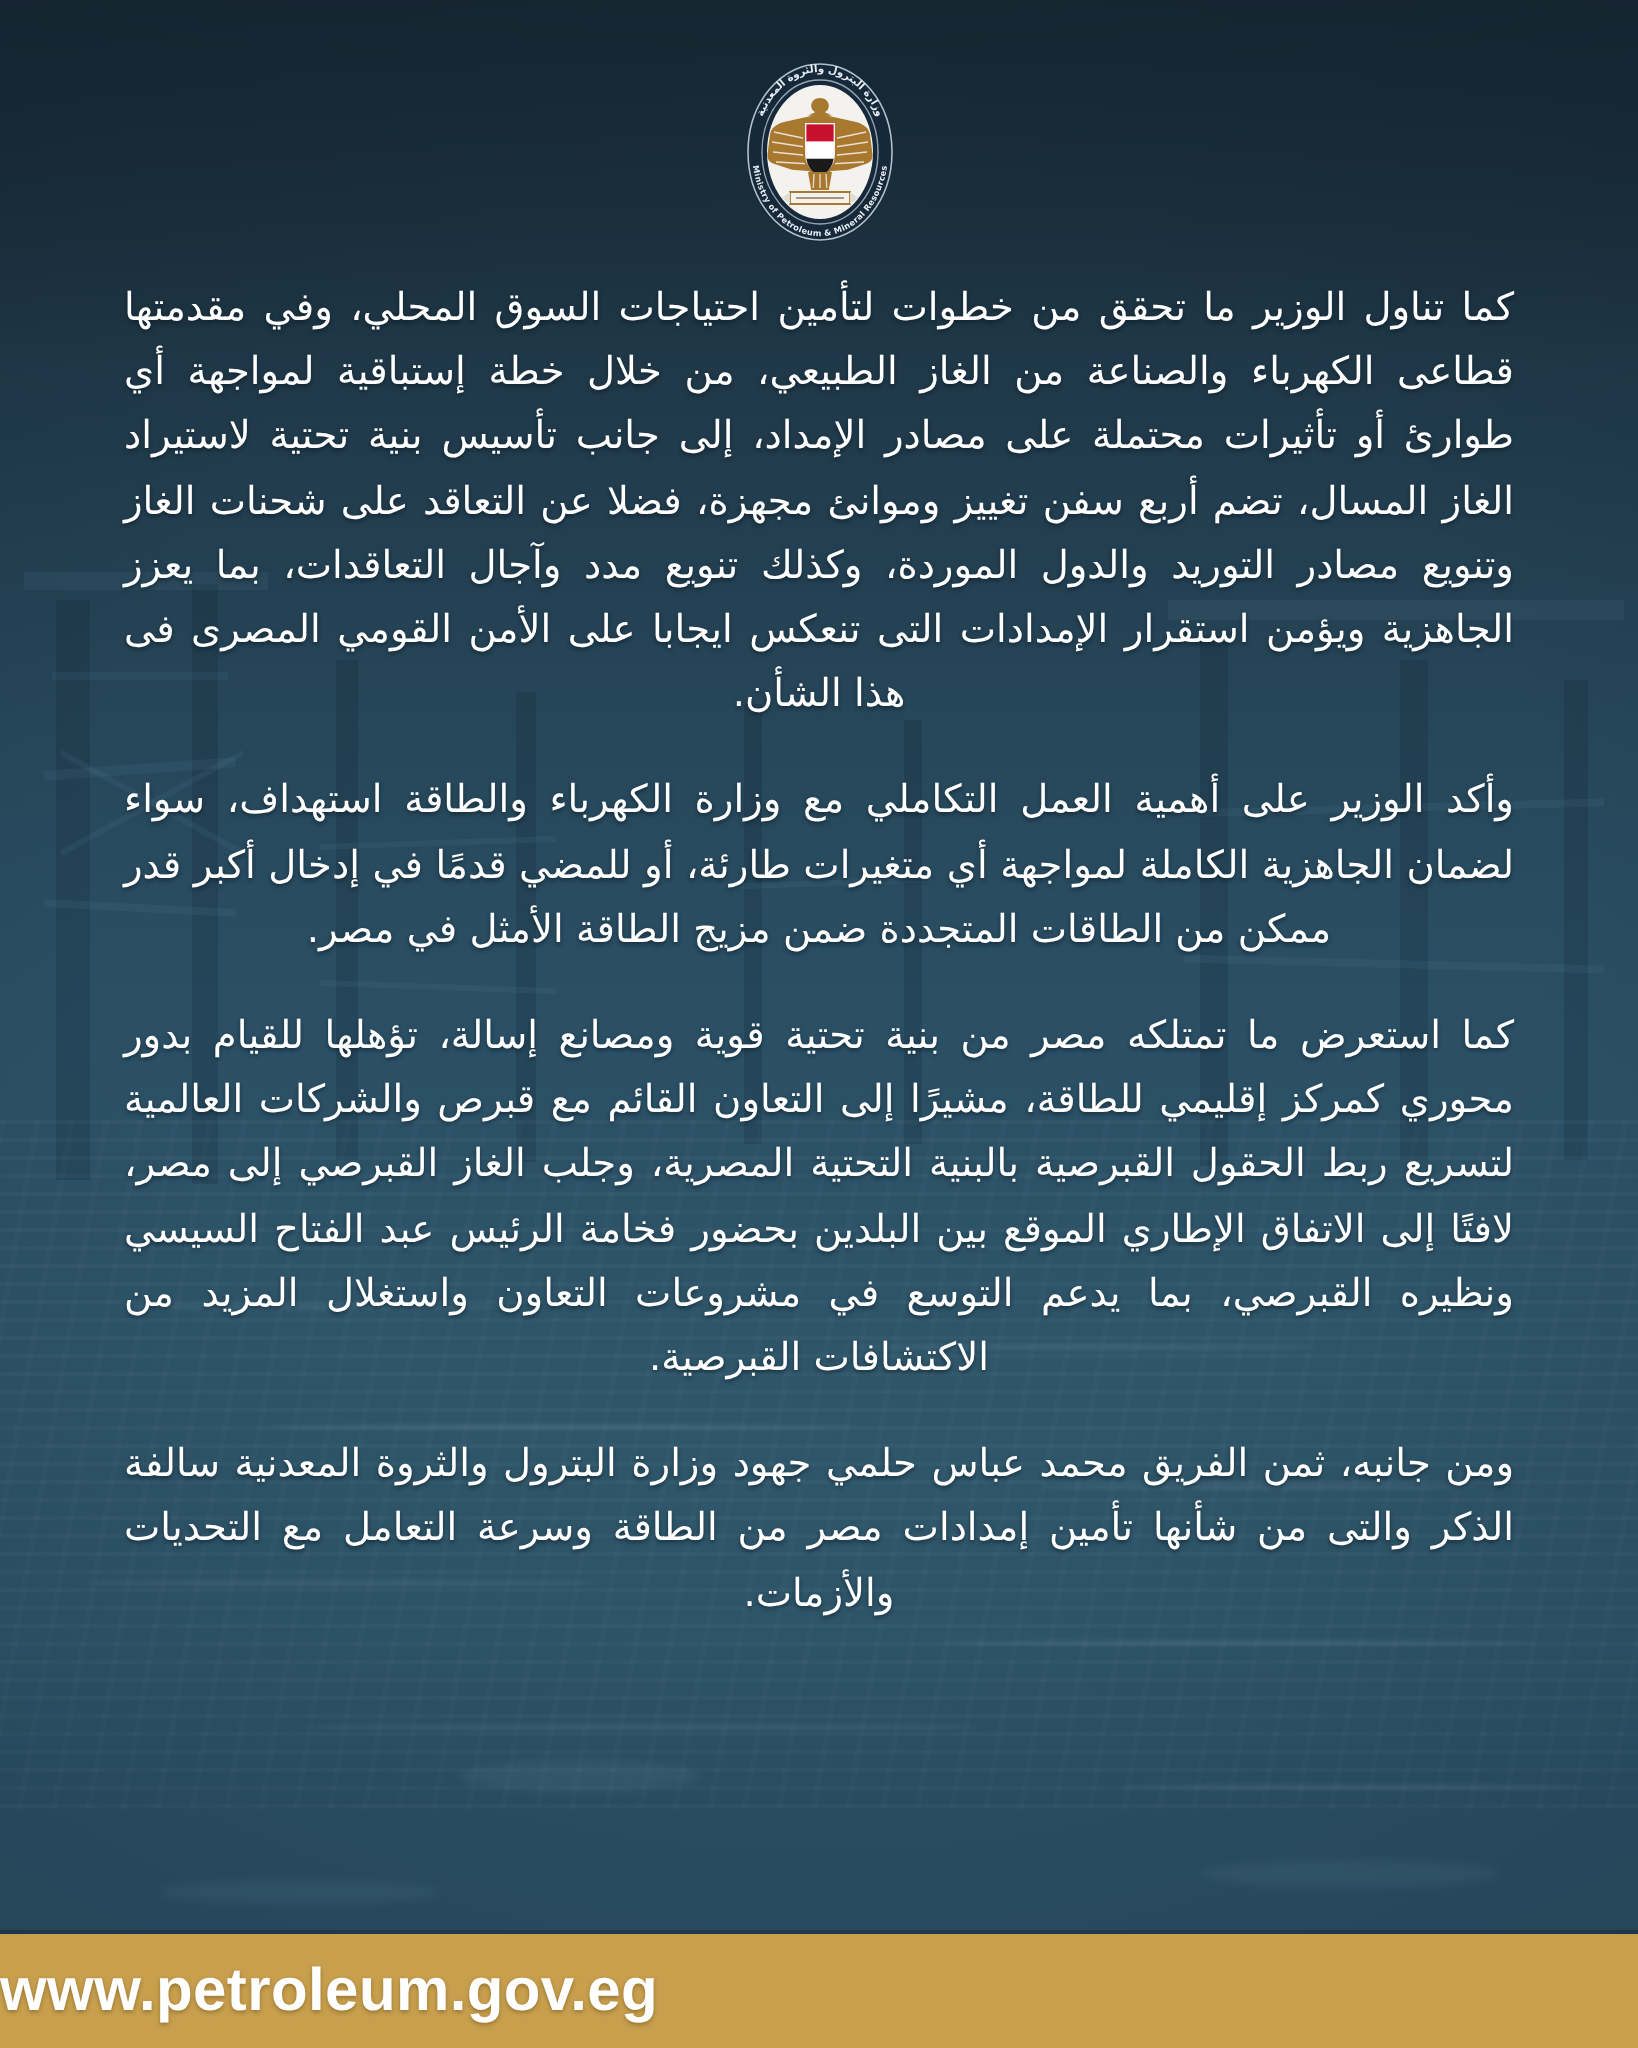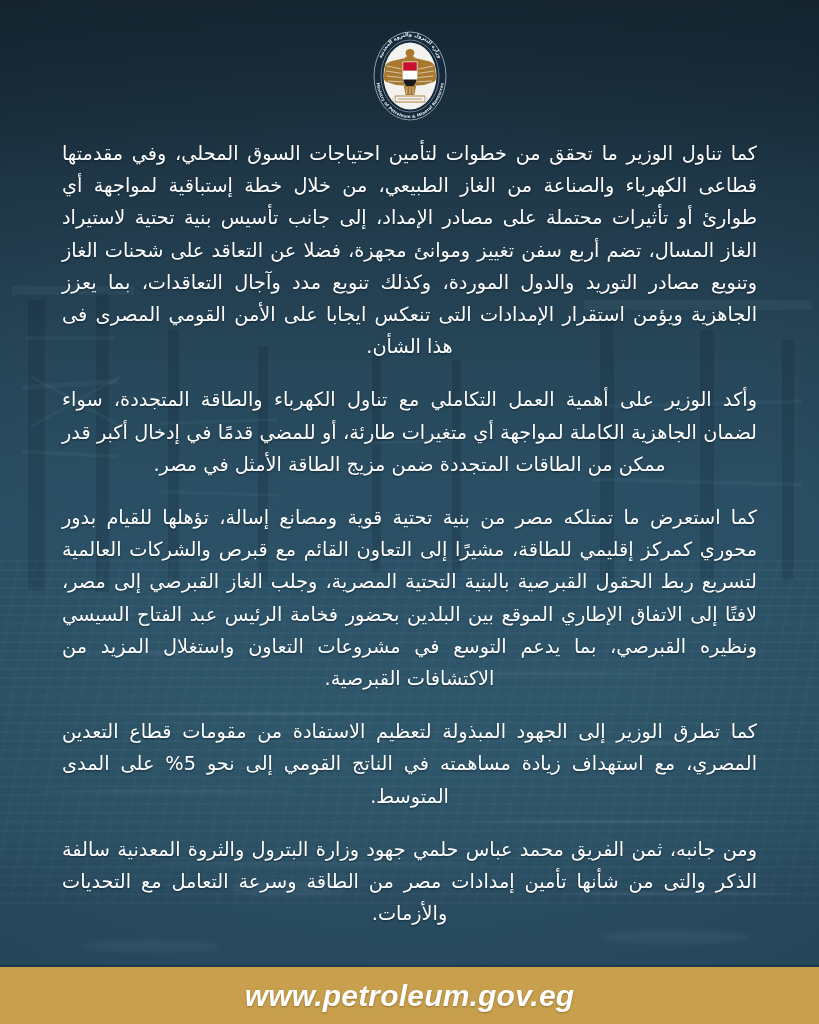--- a/index.html
+++ b/index.html
@@ -87,21 +87,21 @@
     letter-spacing:0px;
     text-shadow:0 1px 2px rgba(6,18,28,.55);
     -webkit-font-smoothing:antialiased;
   }
   p.para:last-child{margin-bottom:0;}
 
   
   .footer{
     position:absolute;left:0;right:0;bottom:0;height:57px;
     background:#c79f4d;
-    display:flex;align-items:center;justify-content:center;font-style:italic;
+    display:flex;align-items:center;justify-content:flex-end;
   }
   .footer .url{
     direction:ltr;
     color:#ffffff;
     font-family:"Liberation Sans",sans-serif;
     font-weight:700;
     font-size:30px;
     letter-spacing:.2px;
     text-shadow:0 1px 2px rgba(90,62,16,.45);
   }
@@ -218,23 +218,22 @@
           <g stroke="#7a5a22" stroke-width=".7" opacity=".8">
             <path d="M36 73 h24"></path>
           </g>
         </g>
       </svg>
     </div>
   </div>
 
   <div class="content">
     <p class="para">كما تناول الوزير ما تحقق من خطوات لتأمين احتياجات السوق المحلي، وفي مقدمتها قطاعى الكهرباء والصناعة من الغاز الطبيعي، من خلال خطة إستباقية لمواجهة أي طوارئ أو تأثيرات محتملة على مصادر الإمداد، إلى جانب تأسيس بنية تحتية لاستيراد الغاز المسال، تضم أربع سفن تغييز وموانئ مجهزة، فضلا عن التعاقد على شحنات الغاز وتنويع مصادر التوريد والدول الموردة، وكذلك تنويع مدد وآجال التعاقدات، بما يعزز الجاهزية ويؤمن استقرار الإمدادات التى تنعكس ايجابا على الأمن القومي المصرى فى هذا الشأن.</p>
-    <p class="para">وأكد الوزير على أهمية العمل التكاملي مع تناول الكهرباء والطاقة المتجددة، سواء لضمان الجاهزية الكاملة لمواجهة أي متغيرات طارئة، أو للمضي قدمًا في إدخال أكبر قدر ممكن من الطاقات المتجددة ضمن مزيج الطاقة الأمثل في مصر.</p>
+    <p class="para">وأكد الوزير على أهمية العمل التكاملي مع وزارة الكهرباء والطاقة استهداف، سواء لضمان الجاهزية الكاملة لمواجهة أي متغيرات طارئة، أو للمضي قدمًا في إدخال أكبر قدر ممكن من الطاقات المتجددة ضمن مزيج الطاقة الأمثل في مصر.</p>
     <p class="para">كما استعرض ما تمتلكه مصر من بنية تحتية قوية ومصانع إسالة، تؤهلها للقيام بدور محوري كمركز إقليمي للطاقة، مشيرًا إلى التعاون القائم مع قبرص والشركات العالمية لتسريع ربط الحقول القبرصية بالبنية التحتية المصرية، وجلب الغاز القبرصي إلى مصر، لافتًا إلى الاتفاق الإطاري الموقع بين البلدين بحضور فخامة الرئيس عبد الفتاح السيسي ونظيره القبرصي، بما يدعم التوسع في مشروعات التعاون واستغلال المزيد من الاكتشافات القبرصية.</p>
-    <p class="para">كما تطرق الوزير إلى الجهود المبذولة لتعظيم الاستفادة من مقومات قطاع التعدين المصري، مع استهداف زيادة مساهمته في الناتج القومي إلى نحو 5% على المدى المتوسط.</p>
     <p class="para">ومن جانبه، ثمن الفريق محمد عباس حلمي جهود وزارة البترول والثروة المعدنية سالفة الذكر والتى من شأنها تأمين إمدادات مصر من الطاقة وسرعة التعامل مع التحديات والأزمات.</p>
   </div>
 
   <div class="footer-edge"></div>
   <div class="footer">
     <span class="url">www.petroleum.gov.eg</span>
   </div>
 
 </div>
 

